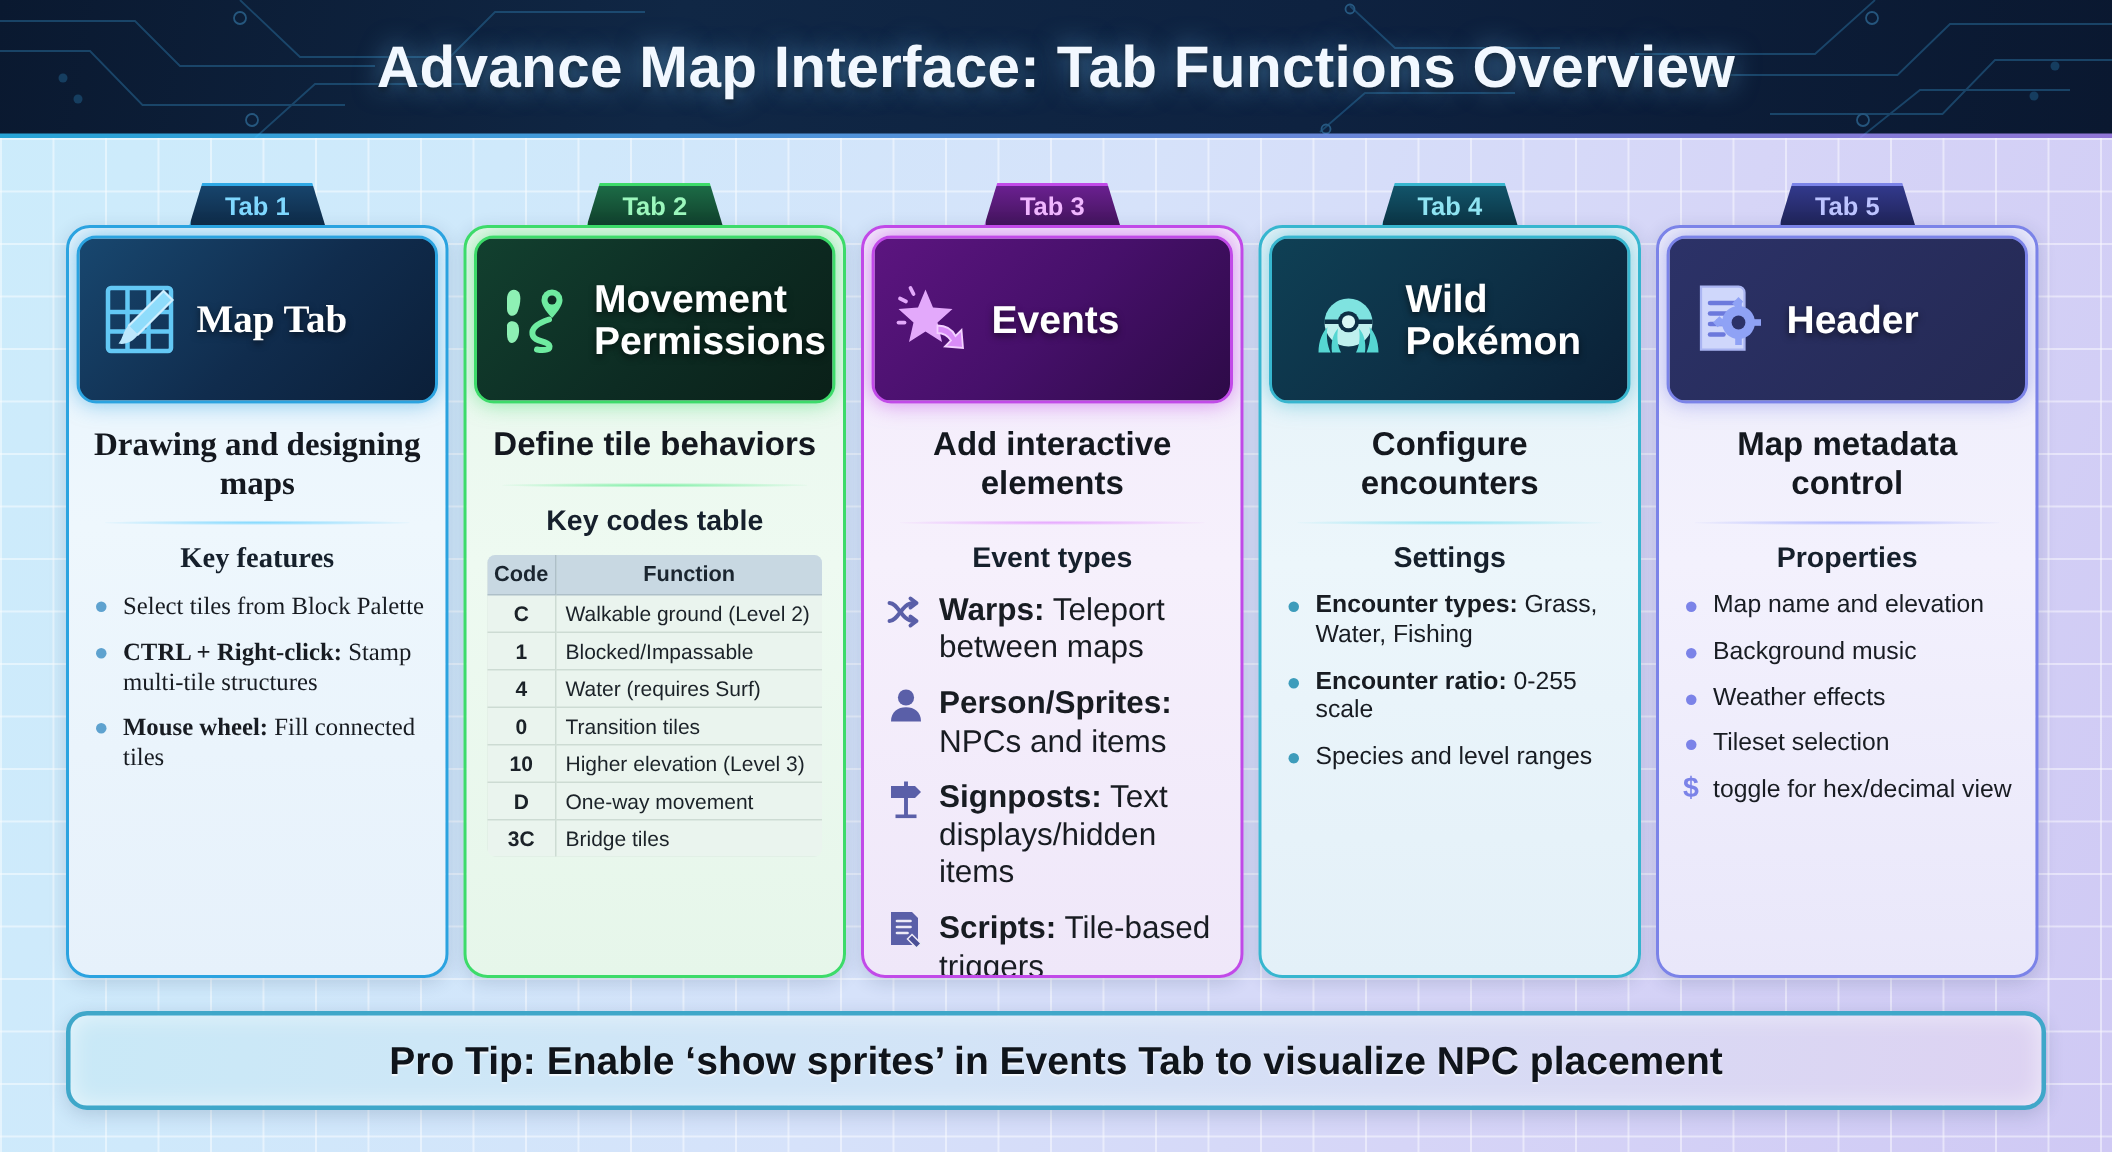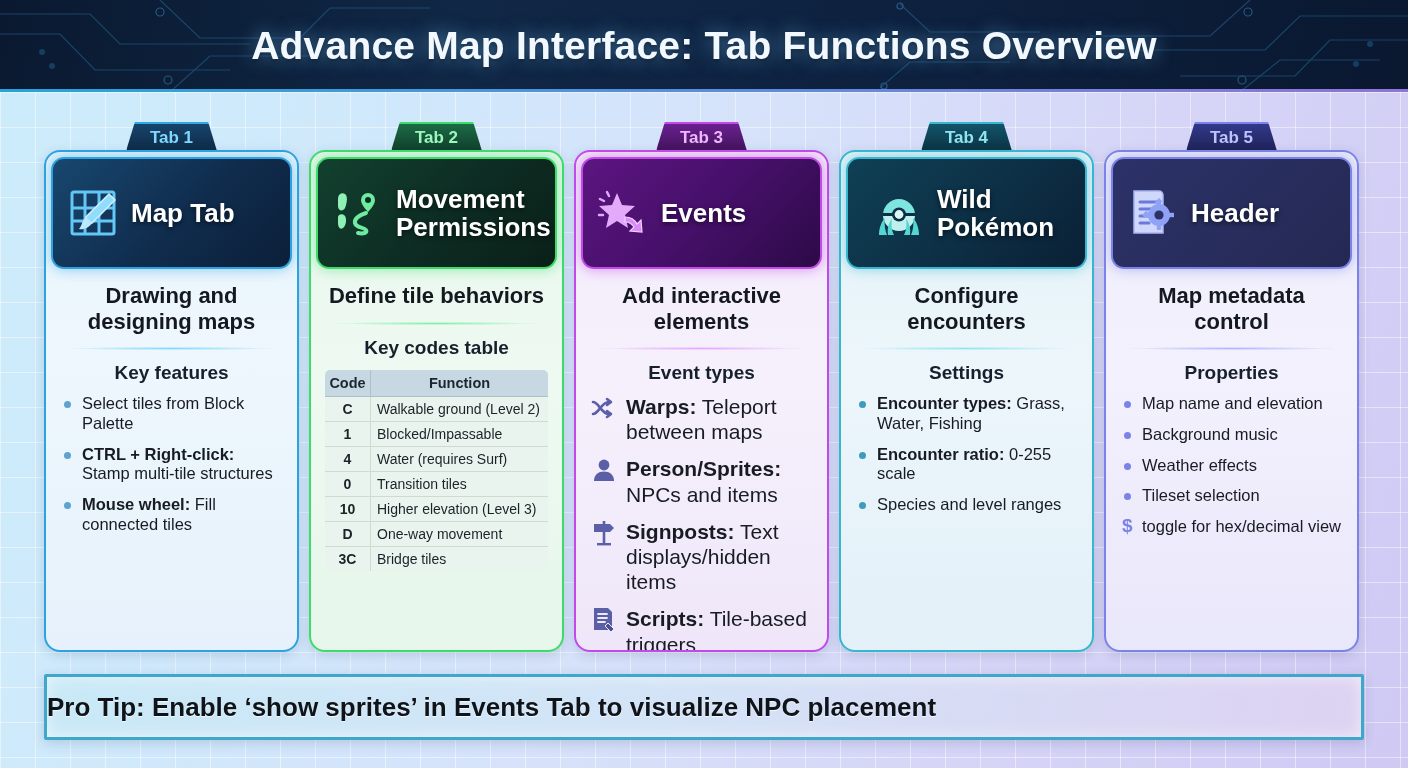--- a/index.html
+++ b/index.html
@@ -143,25 +143,25 @@
   table.codes td {
     background:#eaf4ee; color:#1b2228;
     padding:4px 6px;
     border:1px solid #cddbd3;
   }
   table.codes td.code { text-align:center; font-weight:bold; width:46px; }
 
   
   #footer {
     position:absolute; left:44px; top:674px; width:1320px; height:66px;
-    border-radius:2px;
+    border-radius:14px;
     border:3px solid #3fa7c9;
     background:linear-gradient(100deg,#c9e9f7 0%,#d3e4f7 45%,#ddd2f2 100%);
     box-shadow:0 3px 12px rgba(40,60,100,.18), inset 0 0 16px rgba(255,255,255,.6);
-    display:flex; align-items:center; justify-content:flex-start;
+    display:flex; align-items:center; justify-content:center;
   }
   #footer-text {
     font-size:26px; font-weight:bold; color:#0f141b;
     text-shadow:0 1px 1px rgba(255,255,255,.8);
   }
 </style>
 </head>
 <body>
 
 <div id="bg">
@@ -200,21 +200,21 @@
   <div id="header-title">Advance Map Interface: Tab Functions Overview</div>
   <div id="header-underline"></div>
 </div>
 
 <div id="cards">
 
   <div class="card">
     <div class="tab-pill" style="background:linear-gradient(180deg,#17446c,#0d2742);color:#7fd8ff;border:2px solid #2fa9e6;">
       <span>Tab 1</span>
     </div>
-    <div class="card-body" style="border-color:#2ba3e0;">
+    <div class="card-body" style="border-color:#2ba3e0;font-family:Liberation Serif, serif;">
       <div class="card-head" style="background:linear-gradient(135deg,#123a63,#0c2murk,#0a1f3c);background:linear-gradient(135deg,#18476f 0%,#102c4d 55%,#0b1f39 100%);border-color:#2ba3e0;box-shadow:0 0 14px rgba(43,163,224,.55);">
         <span class="icon">
           <svg viewBox="0 0 56 56">
             <g fill="none" stroke="#63c8f5" stroke-width="3">
               <rect x="7" y="7" width="42" height="42" rx="2"></rect>
               <path d="M7 23 H49 M7 36 H49 M20 7 V49 M34 7 V49"></path>
             </g>
             <path d="M44 9 L50 15 L27 38 L19 40 L21 32 Z" fill="#8fdcfb" stroke="#cfefff" stroke-width="1.5"></path>
             <path d="M21 32 L27 38 C24 43 18 45 14 44 C17 41 17 35 21 32 Z" fill="#bde8fc"></path>
           </svg>

